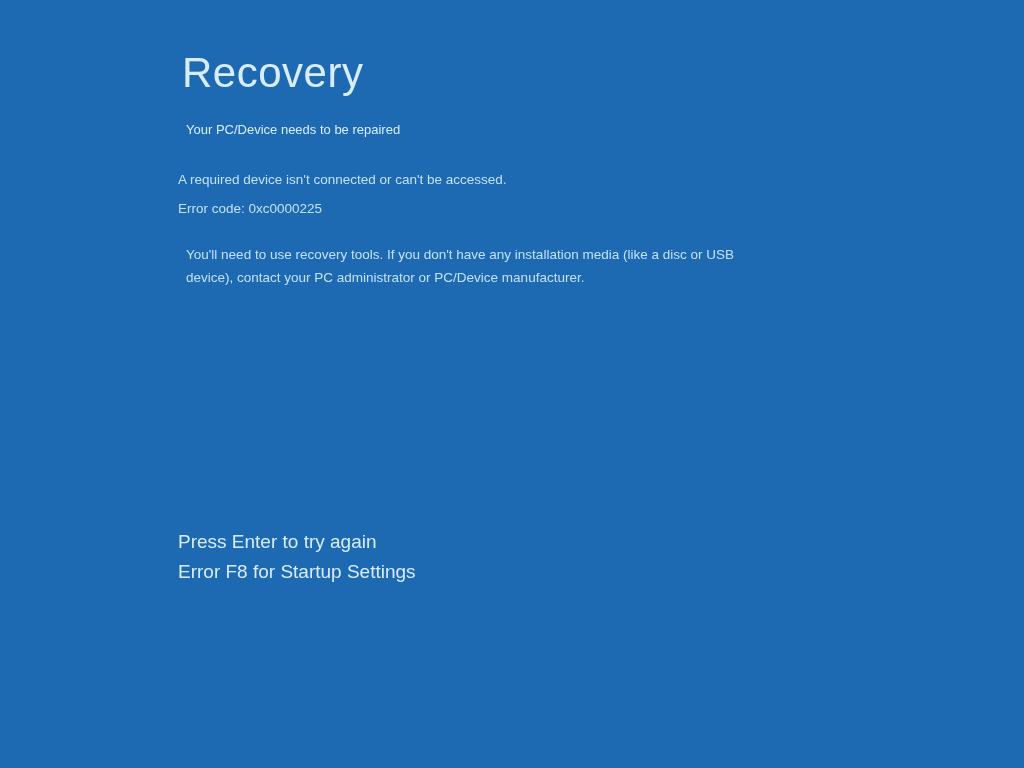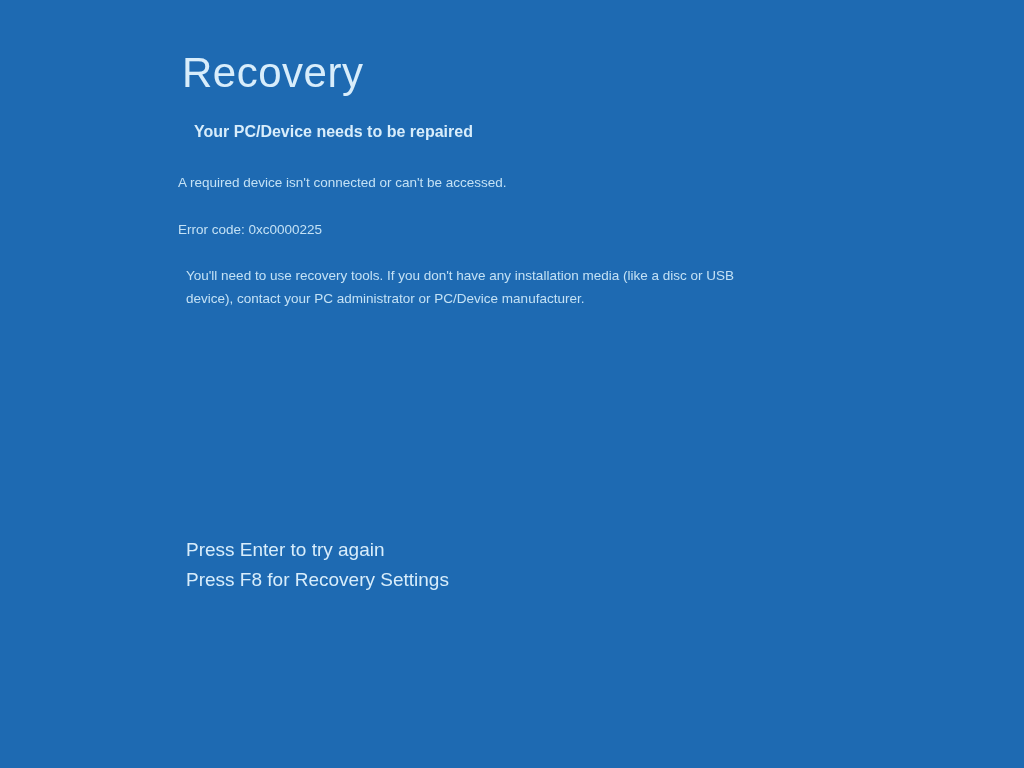--- a/index.html
+++ b/index.html
@@ -27,48 +27,48 @@
   }
   .title {
     margin: 4px;
     font-size: 42px;
     font-weight: 300;
     letter-spacing: 0.5px;
     color: var(--title-color, #D8EDFB);
     line-height: 1.1;
   }
   .subtitle {
-    margin: 26px 0 0 16px;
-    font-size: 16px;
-    font-weight: 700;
+    margin: 26px 0 0 8px;
+    font-size: 13px;
+    font-weight: 400;
     color: var(--title-color, #D8EDFB);
     line-height: 1.2;
   }
   .body-text {
     font-size: 13.5px;
     font-weight: 400;
     color: var(--body-color, #C3E1F5);
     line-height: 23px;
   }
   .line-1 {
     margin: 30px 0 3px 0;
   }
   .error-code {
-    margin: 24px 0 0 0;
+    margin: 6px 0 0 0;
   }
   .instructions {
     margin: 23px 0 0 8px;
     max-width: 578px;
   }
   .actions {
     position: absolute;
     left: 178px;
     top: 527px;
     list-style: none;
-    margin: 8px;
+    margin: 0;
     padding: 0;
   }
   .action-item {
     font-size: 19px;
     font-weight: 300;
     color: var(--title-color, #D8EDFB);
     line-height: 30px;
     margin: 0;
   }
 </style>
@@ -79,15 +79,15 @@
   <div class="content">
     <h1 class="title">Recovery</h1>
     <h2 class="subtitle">Your PC/Device needs to be repaired</h2>
     <p class="body-text line-1">A required device isn't connected or can't be accessed.</p>
     <p class="body-text error-code">Error code: 0xc0000225</p>
     <p class="body-text instructions">You'll need to use recovery tools. If you don't have any installation media (like a disc or USB device), contact your PC administrator or PC/Device manufacturer.</p>
   </div>
 
   <ul class="actions">
     <li class="action-item">Press Enter to try again</li>
-    <li class="action-item">Press F8 for Recovery Settings</li>
+    <li class="action-item">Error F8 for Startup Settings</li>
   </ul>
 </div>
 
 </body></html>

